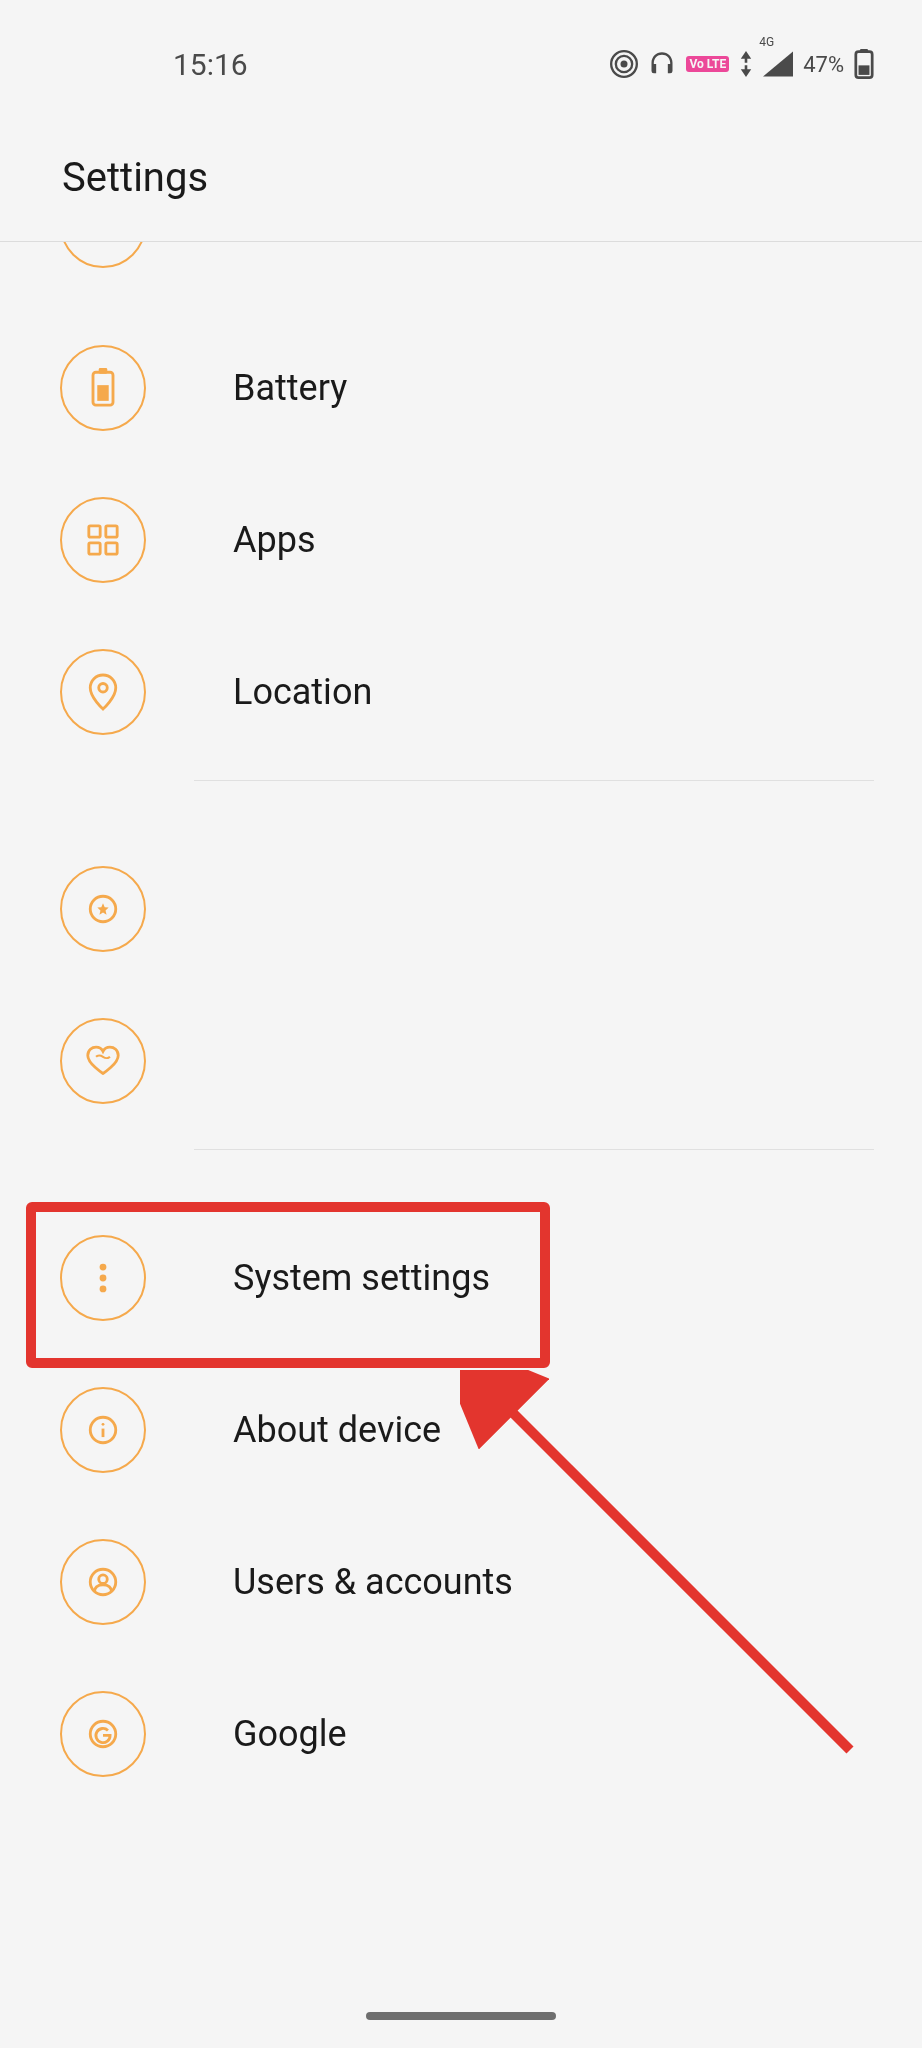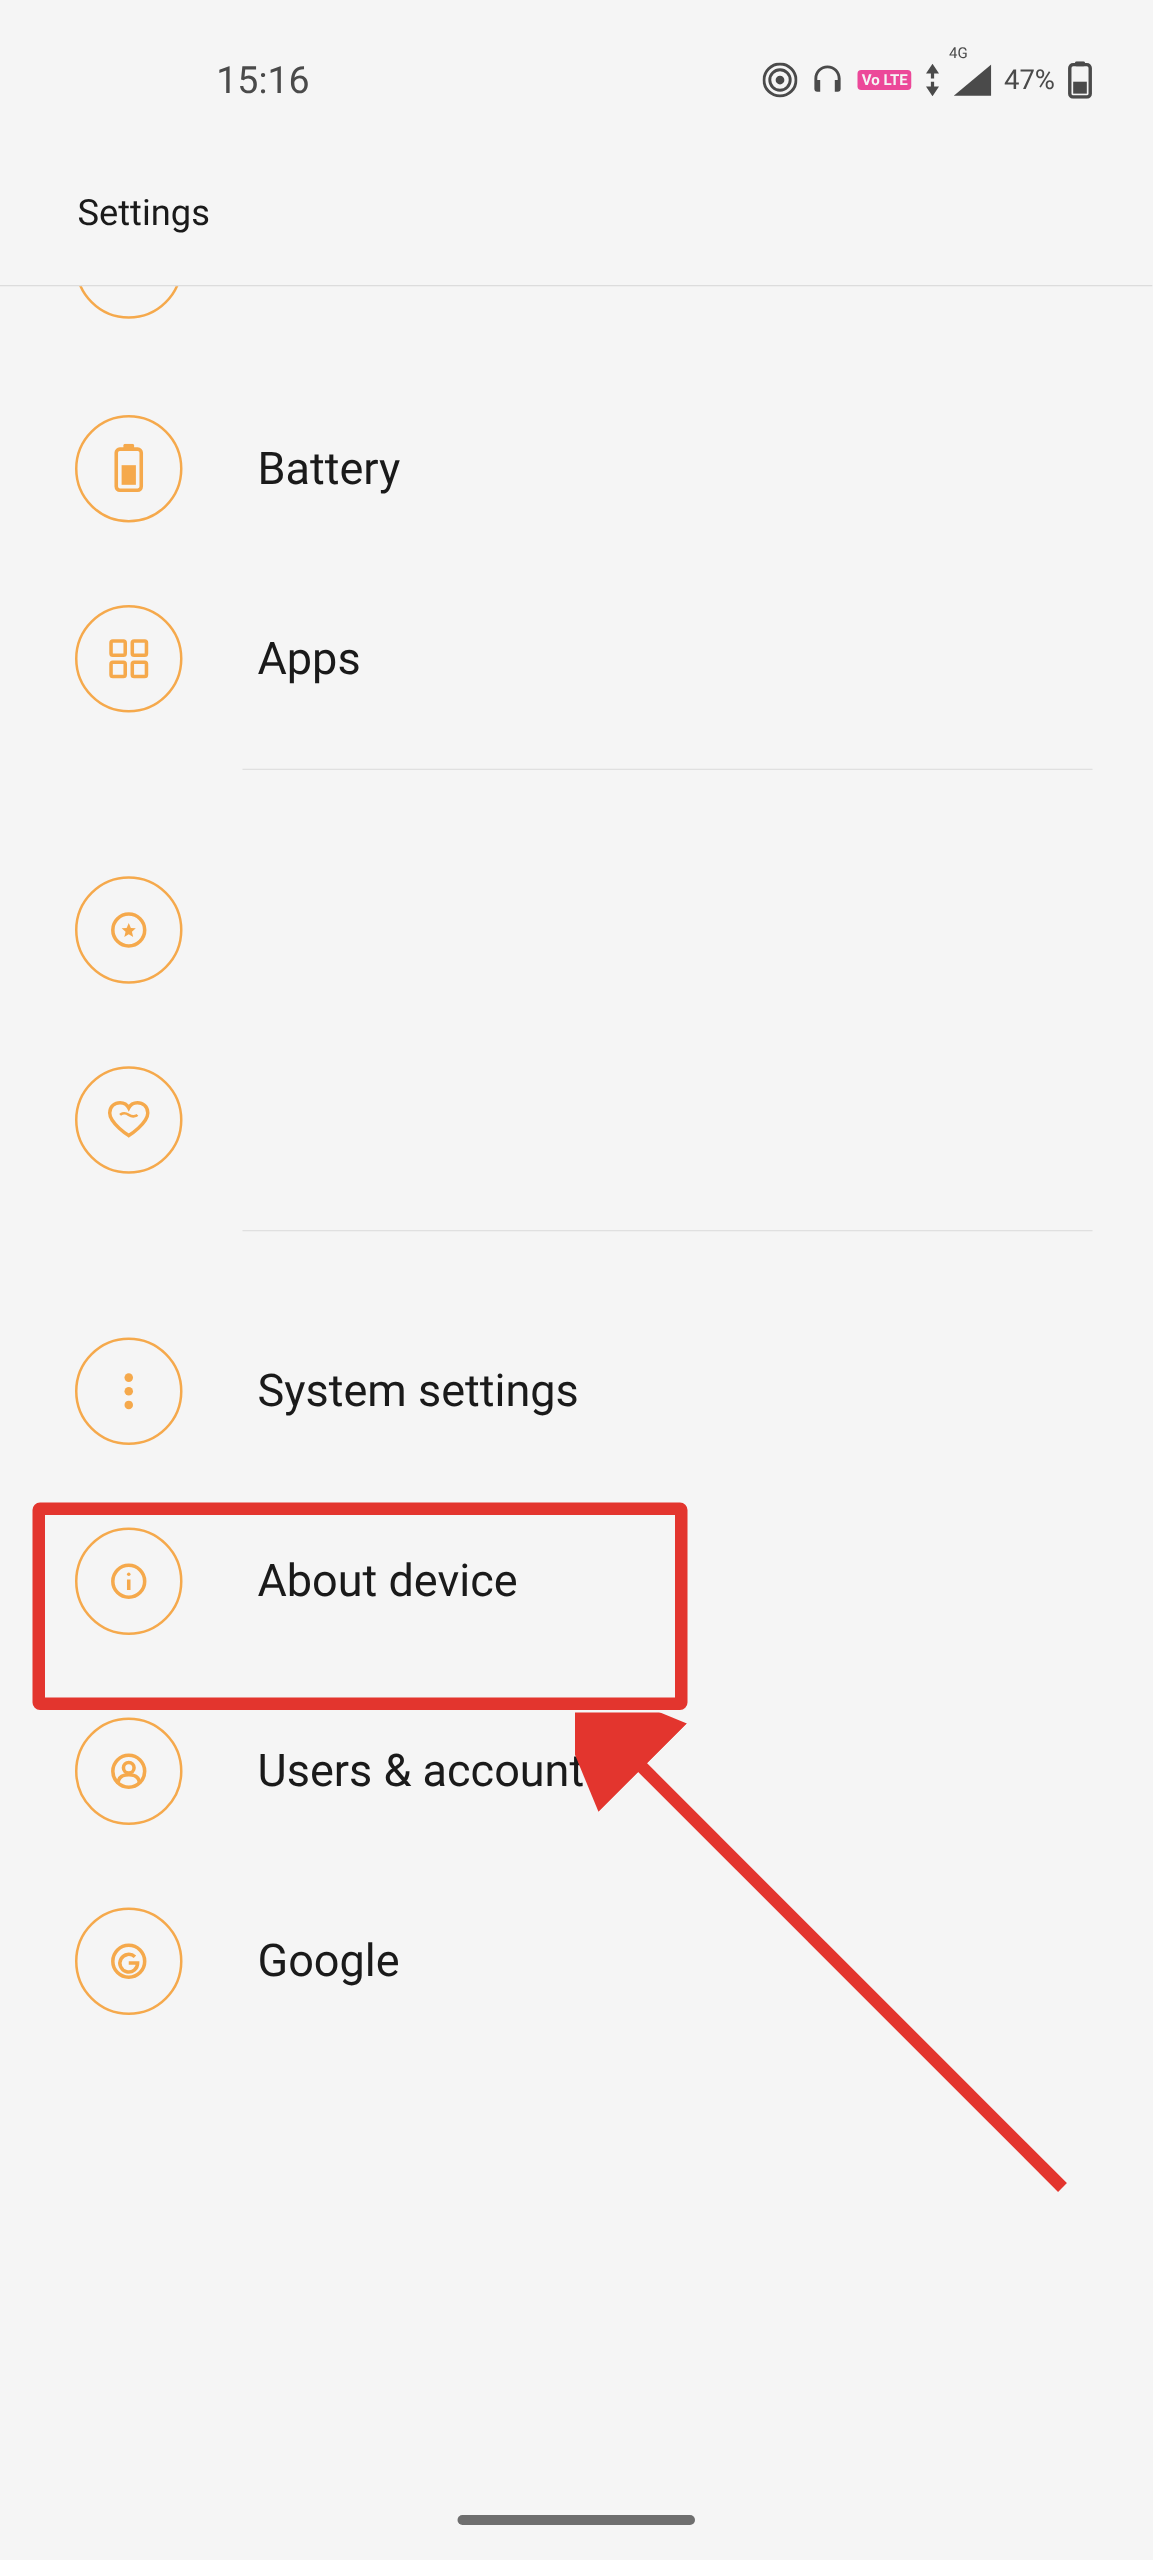--- a/index.html
+++ b/index.html
@@ -43,21 +43,21 @@
     display: inline-flex;
     align-items: center;
     justify-content: center;
   }
 
   
   .header {
     padding: 60px 62px 40px 62px;
   }
   .header-title {
-    font-size: 29px;
+    font-size: 40px;
     font-weight: 400;
     color: #1a1a1a;
   }
 
   .divider-full {
     height: 1px;
     background: #dcdcdc;
     width: 100%;
   }
 
@@ -80,21 +80,21 @@
     display: flex;
     align-items: center;
     justify-content: center;
     flex-shrink: 0;
     box-sizing: border-box;
   }
   .item-icon svg {
     display: block;
   }
   .item-label {
-    margin-left: 60px;
+    margin-left: 87px;
     font-size: 36px;
     color: #1a1a1a;
   }
 
   
   .item.partial {
     height: 70px;
     align-items: flex-start;
     overflow: hidden;
   }
@@ -215,20 +215,29 @@
       <svg width="34" height="34" viewBox="0 0 24 24" fill="none" stroke="#f5a94c" stroke-width="2">
         <rect x="2" y="2" width="8" height="8" rx="1"></rect>
         <rect x="14" y="2" width="8" height="8" rx="1"></rect>
         <rect x="2" y="14" width="8" height="8" rx="1"></rect>
         <rect x="14" y="14" width="8" height="8" rx="1"></rect>
       </svg>
     </div>
     <div class="item-label">Apps</div>
   </div>
 
+  <div class="item">
+    <div class="item-icon">
+      <svg width="34" height="40" viewBox="0 0 24 28" fill="none" stroke="#f5a94c" stroke-width="2">
+        <path d="M12 2 C7 2 3 6 3 11 C3 18 12 26 12 26 C12 26 21 18 21 11 C21 6 17 2 12 2 Z"></path>
+        <circle cx="12" cy="11" r="3"></circle>
+      </svg>
+    </div>
+    <div class="item-label">Location</div>
+  </div>
 
   <div class="section-divider"></div>
   <div class="section-gap"></div>
 
   <div class="item">
     <div class="item-icon">
       <svg width="34" height="34" viewBox="0 0 24 24" fill="none" stroke="#f5a94c" stroke-width="2">
         <circle cx="12" cy="12" r="9"></circle>
         <path d="M12 8 L13.2 10.8 L16 11 L13.8 13 L14.5 16 L12 14.4 L9.5 16 L10.2 13 L8 11 L10.8 10.8 Z" fill="#f5a94c" stroke="none"></path>
       </svg>

